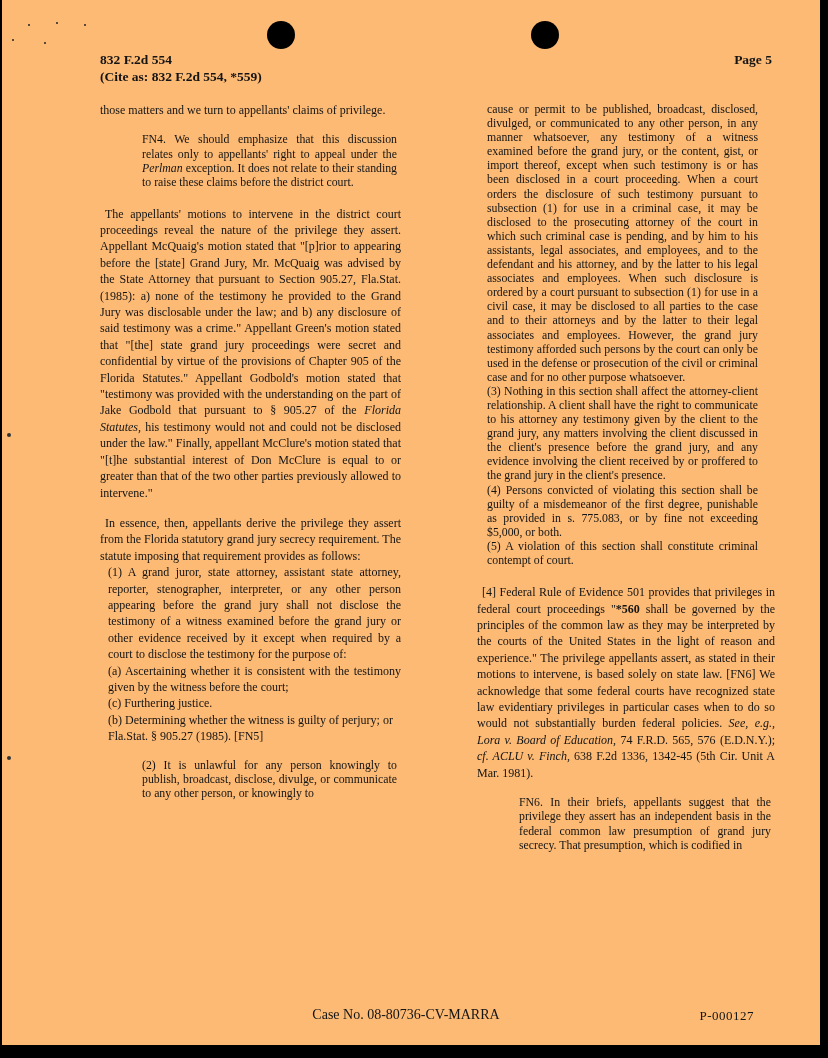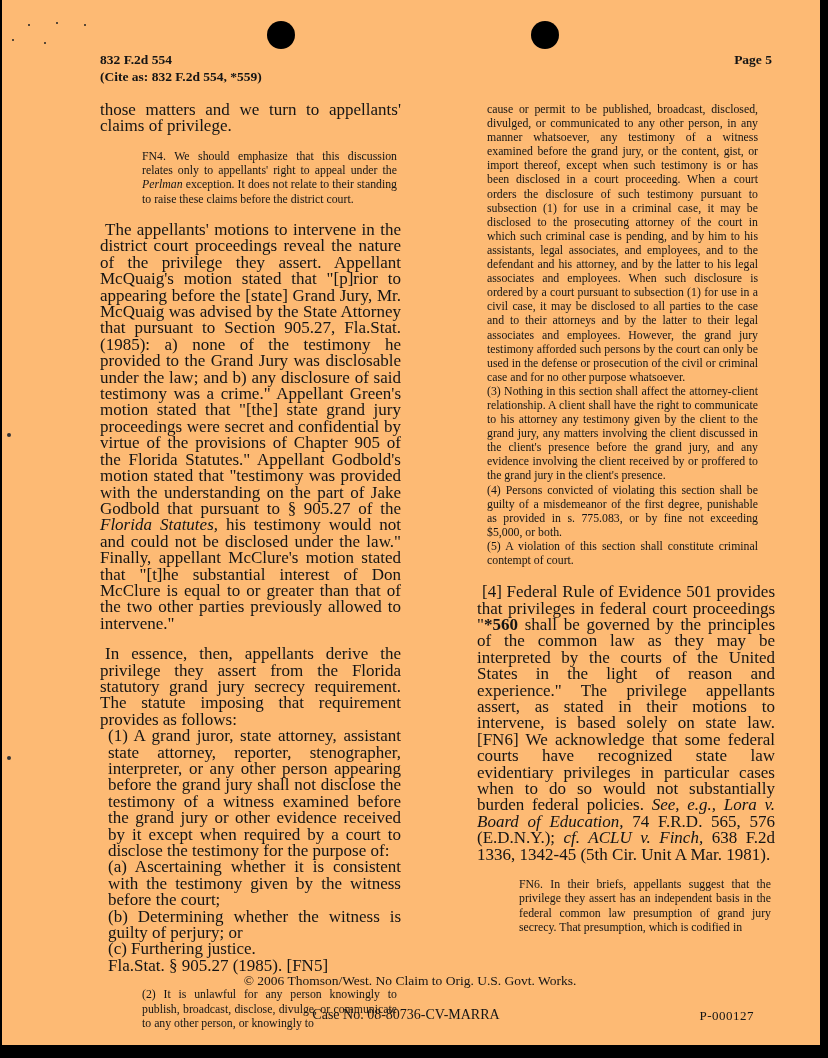--- a/index.html
+++ b/index.html
@@ -22,21 +22,21 @@
     box-shadow: 28px -2px 0 0 #222, 56px 0 0 0 #222, -16px 15px 0 0 #222, 16px 18px 0 0 #222,
                 -20px 410px 0 1px #333, -20px 733px 0 1px #333; }
   
   .hdr { position:absolute; top:51px; left:100px; right:56px;
     display:flex; justify-content:space-between; align-items:flex-start;
     font-weight:bold; font-size:13.5px; line-height:17px; }
   
   .col { position:absolute; top:102px; }
   .col.left  { left:100px; width:301px; }
   .col.right { left:477px; width:298px; }
-  .block { text-align:justify; font-size:17px; line-height:16.4px; margin:0; }
+  .block { text-align:justify; font-size:12px; line-height:16.4px; margin:0; }
   .body        { margin-bottom:14px; text-indent:5px; }
   .body-first  { margin-bottom:14px; }
   .body-tight  { text-indent:5px; margin-bottom:0; }
   .statute     { padding-left:8px; }
   .statute-end { padding-left:8px; margin-bottom:13px; }
   .fn, .fn-head, .fn-tail {
     margin-left:42px; margin-right:4px; font-size:11.8px; line-height:14.3px; }
   .fn      { margin-top:8px; margin-bottom:16px; }
   .fn-head { margin-top:8px; margin-bottom:0; }
   .fn-tail { margin-bottom:8px; }
@@ -69,35 +69,34 @@
     <div>Page 5</div>
   </div>
 
   <div class="col left">
       <div class="block body-first"><span>those matters and we turn to appellants' claims of privilege.</span></div>
       <div class="block fn"><span>FN4. We should emphasize that this discussion relates only to appellants' right to appeal under the </span><span class="run-i">Perlman</span><span> exception.  It does not relate to their standing to raise these claims before the district court.</span></div>
       <div class="block body"><span>The appellants' motions to intervene in the district court proceedings reveal the nature of the privilege they assert.  Appellant McQuaig's motion stated that "[p]rior to appearing before the [state] Grand Jury, Mr. McQuaig was advised by the State Attorney that pursuant to Section 905.27, Fla.Stat. (1985):  a) none of the testimony he provided to the Grand Jury was disclosable under the law;  and b) any disclosure of said testimony was a crime." Appellant Green's motion stated that "[the] state grand jury proceedings were secret and confidential by virtue of the provisions of Chapter 905 of the Florida Statutes."  Appellant Godbold's motion stated that "testimony was provided with the understanding on the part of Jake Godbold that pursuant to § 905.27 of the </span><span class="run-i">Florida Statutes,</span><span> his testimony would not and could not be disclosed under the law."  Finally, appellant McClure's motion stated that "[t]he substantial interest of Don McClure is equal to or greater than that of the two other parties previously allowed to intervene."</span></div>
       <div class="block body-tight"><span>In essence, then, appellants derive the privilege they assert from the Florida statutory grand jury secrecy requirement.  The statute imposing that requirement provides as follows:</span></div>
       <div class="block statute"><span>(1) A grand juror, state attorney, assistant state attorney, reporter, stenographer, interpreter, or any other person appearing before the grand jury shall not disclose the testimony of a witness examined before the grand jury or other evidence received by it except when required by a court to disclose the testimony for the purpose of:</span></div>
       <div class="block statute"><span>(a) Ascertaining whether it is consistent with the testimony given by the witness before the court;</span></div>
+      <div class="block statute"><span>(c) Furthering justice.</span></div>
       <div class="block statute"><span>(b) Determining whether the witness is guilty of perjury;  or</span></div>
-      <div class="block statute"><span>(c) Furthering justice.</span></div>
       <div class="block statute-end"><span>Fla.Stat. § 905.27 (1985). [FN5]</span></div>
       <div class="block fn-tail"><span>(2) It is unlawful for any person knowingly to publish, broadcast, disclose, divulge, or communicate to any other person, or knowingly to</span></div>
     </div>
   <div class="col right">
       <div class="block fncont"><span>cause or permit to be published, broadcast, disclosed, divulged, or communicated to any other person, in any manner whatsoever, any testimony of a witness examined before the grand jury, or the content, gist, or import thereof, except when such testimony is or has been disclosed in a court proceeding.  When a court orders the disclosure of such testimony pursuant to subsection (1) for use in a criminal case, it may be disclosed to the prosecuting attorney of the court in which such criminal case is pending, and by him to his assistants, legal associates, and employees, and to the defendant and his attorney, and by the latter to his legal associates and employees.  When such disclosure is ordered by a court pursuant to subsection (1) for use in a civil case, it may be disclosed to all parties to the case and to their attorneys and by the latter to their legal associates and employees.  However, the grand jury testimony afforded such persons by the court can only be used in the defense or prosecution of the civil or criminal case and for no other purpose whatsoever.</span></div>
       <div class="block fncont"><span>(3) Nothing in this section shall affect the attorney-client relationship. A client shall have the right to communicate to his attorney any testimony given by the client to the grand jury, any matters involving the client discussed in the client's presence before the grand jury, and any evidence involving the client received by or proffered to the grand jury in the client's presence.</span></div>
       <div class="block fncont"><span>(4) Persons convicted of violating this section shall be guilty of a misdemeanor of the first degree, punishable as provided in s. 775.083, or by fine not exceeding $5,000, or both.</span></div>
       <div class="block fncont-end"><span>(5) A violation of this section shall constitute criminal contempt of court.</span></div>
       <div class="block body"><span>[4] Federal Rule of Evidence 501 provides that privileges in federal court proceedings "</span><span class="run-b">*560</span><span> shall be governed by the principles of the common law as they may be interpreted by the courts of the United States in the light of reason and experience."  The privilege appellants assert, as stated in their motions to intervene, is based solely on state law. [FN6] We acknowledge that some federal courts have recognized state law evidentiary privileges in particular cases when to do so would not substantially burden federal policies.  </span><span class="run-i">See, e.g., Lora v. Board of Education,</span><span> 74 F.R.D. 565, 576 (E.D.N.Y.);  </span><span class="run-i">cf. ACLU v. Finch,</span><span> 638 F.2d 1336, 1342-45 (5th Cir. Unit A Mar. 1981).</span></div>
       <div class="block fn"><span>FN6. In their briefs, appellants suggest that the privilege they assert has an independent basis in the federal common law presumption of grand jury secrecy.  That presumption, which is codified in</span></div>
     </div>
 
-  <div class="copyright">© 2006 Thomson/West. No Claim to Orig. U.S. Govt. Works.</div>
   <div class="caseline">
     <span>Case No. 08-80736-CV-MARRA</span>
     <span class="bates">P-000127</span>
   </div>
 
   <div class="edge edge-left"></div>
   <div class="edge edge-right"></div>
   <div class="edge edge-bottom"></div>
 </div>
 

